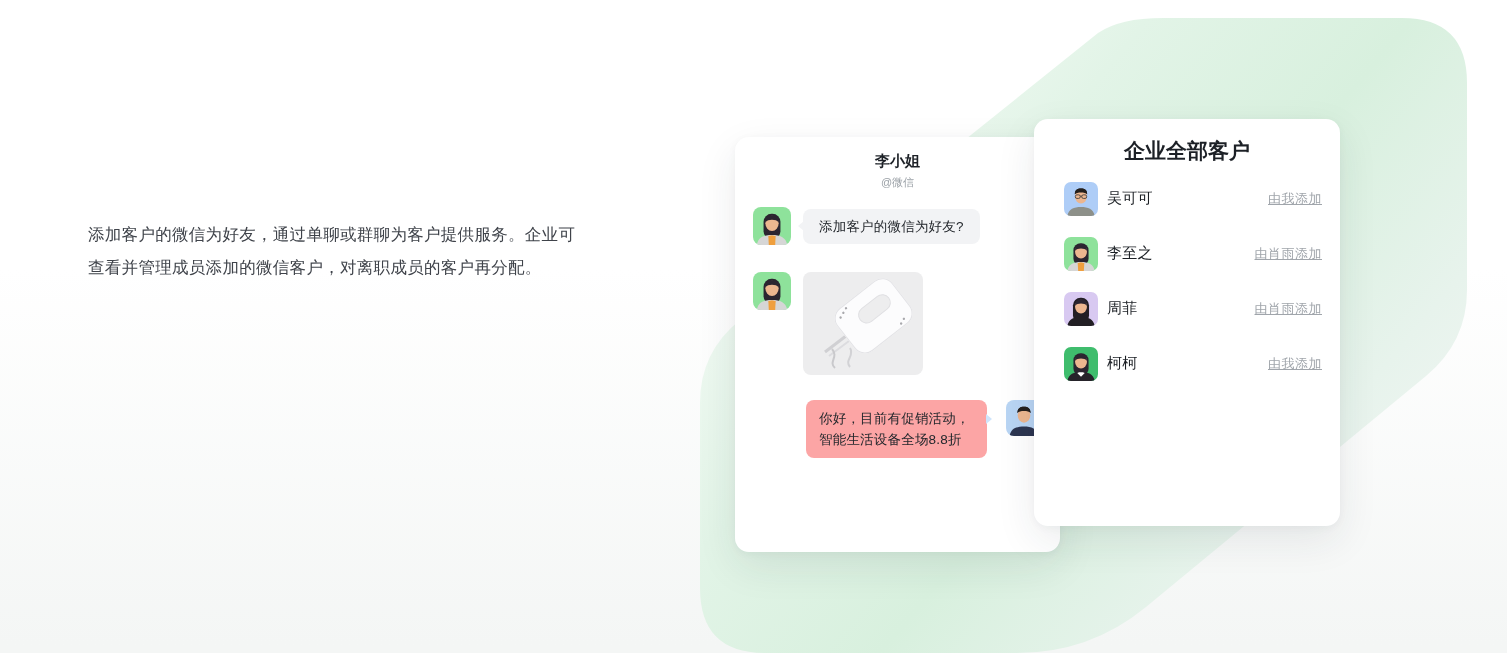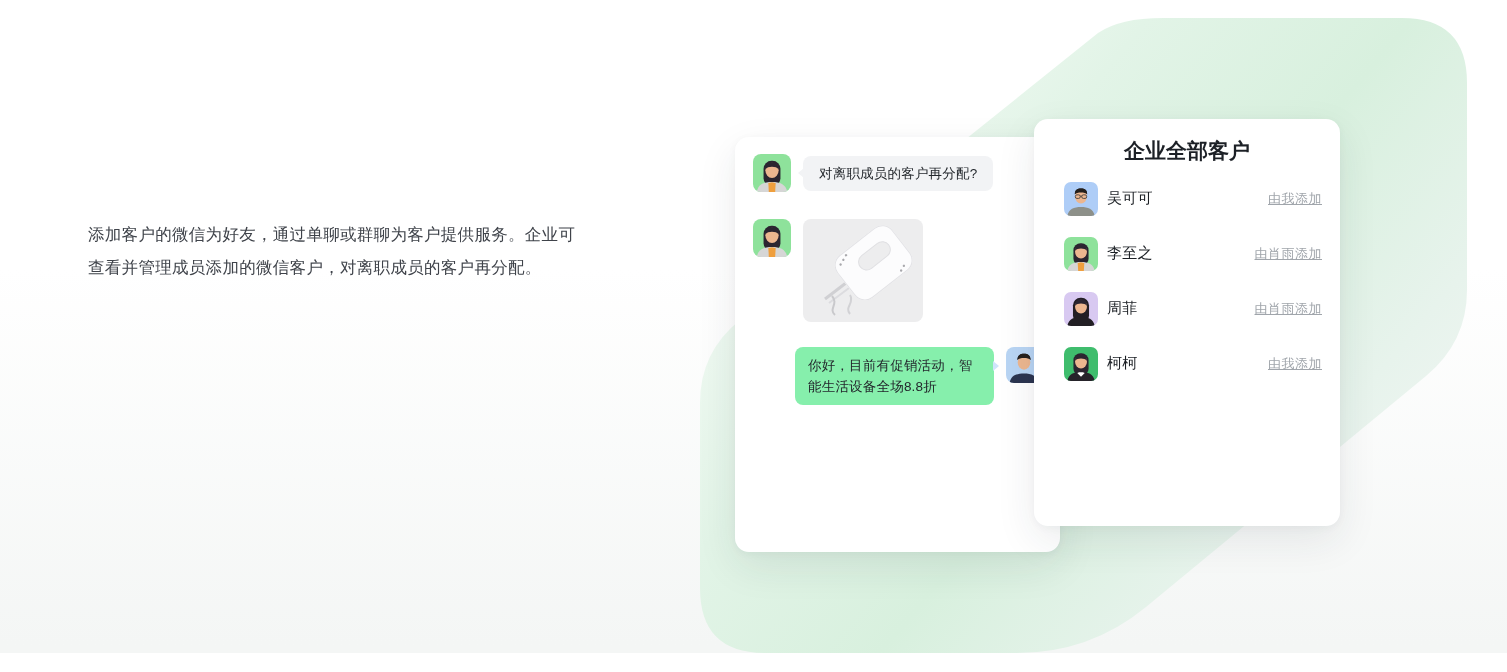--- a/index.html
+++ b/index.html
@@ -53,22 +53,22 @@
     position:relative;font-size:13.5px;line-height:19px;color:#23272c;
     border-radius:8px;padding:8px 16px;letter-spacing:.2px;
   }
   .bubble-gray{background:#f2f3f5;margin-left:12px;margin-top:2px;}
   .bubble-gray::before{
     content:"";position:absolute;left:-5px;top:12px;
     border-top:5px solid transparent;border-bottom:5px solid transparent;
     border-right:6px solid #f2f3f5;
   }
   .bubble-blue{
-    background:#86efac;width:199px;box-sizing:border-box;
-    line-height:21px;padding:8px 13px;margin-right:12px;
+    background:#fca5a5;width:181px;box-sizing:border-box;
+    line-height:21px;padding:8px 13px;margin-right:19px;
   }
   .bubble-blue::after{
     content:"";position:absolute;right:-5px;top:14px;
     border-top:5px solid transparent;border-bottom:5px solid transparent;
     border-left:6px solid #cfe4fb;
   }
   .product{
     width:120px;height:103px;border-radius:8px;background:#ededee;
     margin-left:12px;overflow:hidden;flex:0 0 auto;
   }
@@ -99,32 +99,36 @@
     <path d="M 1163 18 L 1402 18 Q 1467 18 1467 83 L 1467 290 Q 1467 342 1426 376 L 1146 607
              Q 1090 653 1017 653 L 765 653 Q 700 653 700 588 L 700 403 Q 700 352 740 320
              L 1098 33 Q 1120 18 1163 18 Z" fill="url(#greenGrad)"></path>
   </svg>
 
   <div class="intro">
     <p>添加客户的微信为好友，通过单聊或群聊为客户提供服务。企业可查看并管理成员添加的微信客户，对离职成员的客户再分配。</p>
   </div>
 
   <div class="card chat-card">
+    <div class="chat-head">
+      <div class="chat-name">李小姐</div>
+      <div class="chat-sub">@微信</div>
+    </div>
     <div class="chat-body">
       <div class="msg-row row-1">
         <div class="avatar av-38" style="background: rgb(142, 226, 155);">
             <svg viewBox="0 0 36 36">
               <rect x="10" y="6.5" width="16" height="24" rx="7.5" fill="#2b2530"></rect>
               <path d="M3.5 36 C5 28.5 10.5 26.5 18 26.5 C25.5 26.5 31 28.5 32.5 36 Z" fill="#d6d6d6"></path>
               <path d="M14.5 27.5 L18 26.7 L21.5 27.5 L21 36 L15 36 Z" fill="#ef9f3e"></path>
               <ellipse cx="18" cy="15.5" rx="6.3" ry="7.2" fill="#ecb68f"></ellipse>
               <path d="M11.7 14.5 C12 9.6 14.4 7.8 18 7.8 C21.6 7.8 24 9.6 24.3 14.5 C22 11.4 14 11.4 11.7 14.5 Z" fill="#2b2530"></path>
             </svg>
           </div>
-        <div class="bubble bubble-gray">对离职成员的客户再分配?</div>
+        <div class="bubble bubble-gray">添加客户的微信为好友?</div>
       </div>
       <div class="msg-row row-2">
         <div class="avatar av-38" style="background: rgb(142, 226, 155);">
             <svg viewBox="0 0 36 36">
               <rect x="10" y="6.5" width="16" height="24" rx="7.5" fill="#2b2530"></rect>
               <path d="M3.5 36 C5 28.5 10.5 26.5 18 26.5 C25.5 26.5 31 28.5 32.5 36 Z" fill="#d6d6d6"></path>
               <path d="M14.5 27.5 L18 26.7 L21.5 27.5 L21 36 L15 36 Z" fill="#ef9f3e"></path>
               <ellipse cx="18" cy="15.5" rx="6.3" ry="7.2" fill="#ecb68f"></ellipse>
               <path d="M11.7 14.5 C12 9.6 14.4 7.8 18 7.8 C21.6 7.8 24 9.6 24.3 14.5 C22 11.4 14 11.4 11.7 14.5 Z" fill="#2b2530"></path>
             </svg>

